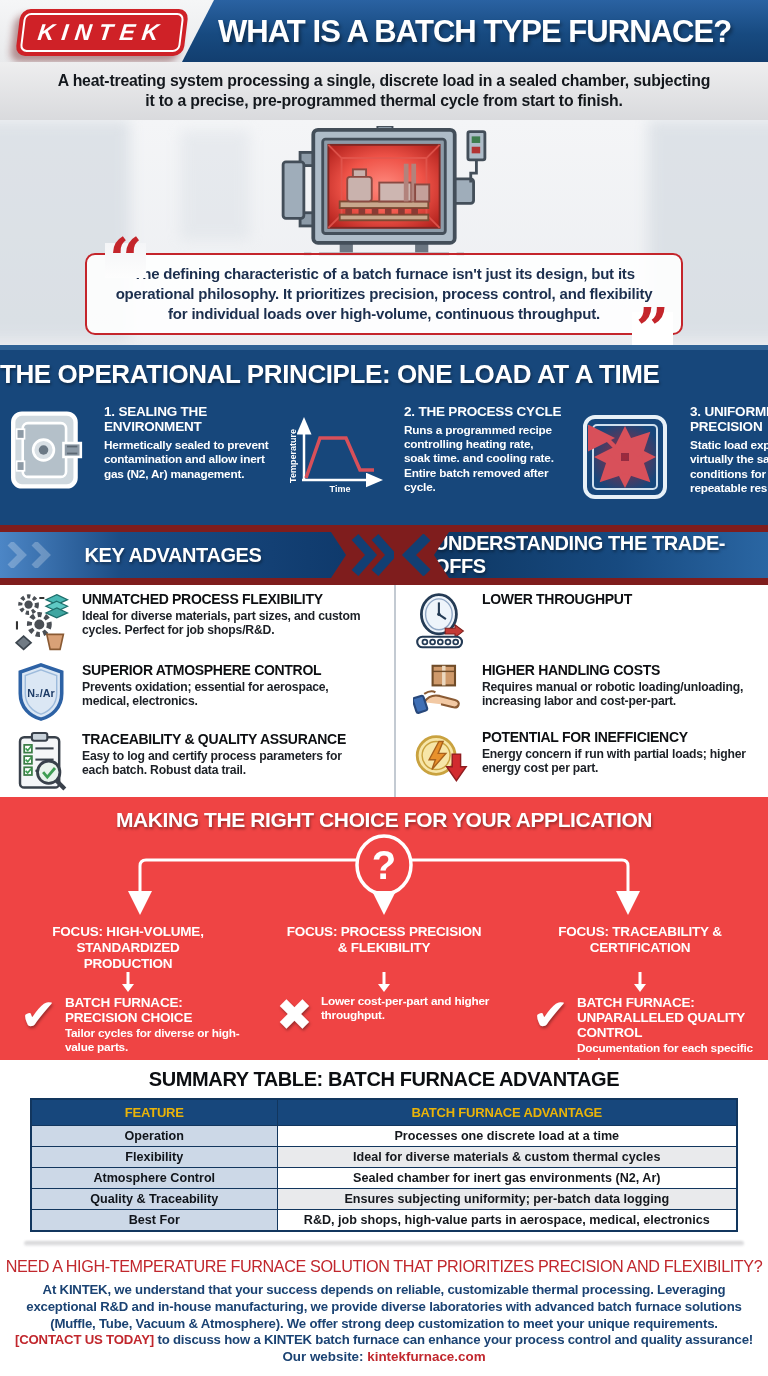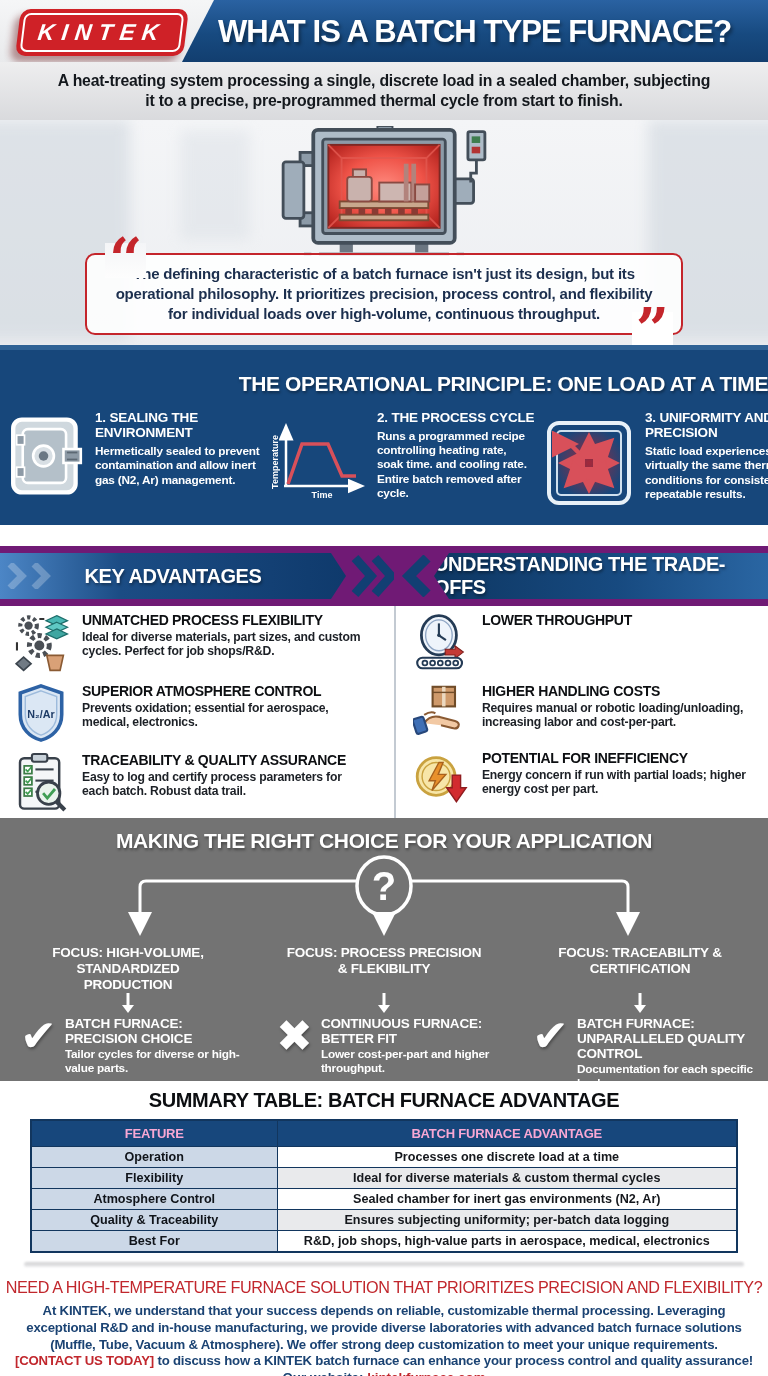--- a/index.html
+++ b/index.html
@@ -47,28 +47,28 @@
     background:rgba(255,255,255,.88); border:2.5px solid #c4252b; border-radius:10px;
     display:flex; align-items:center; justify-content:center; text-align:center;
   }
   .quote-text { width:540px; color:#1c2f4e; font-weight:bold; font-size:15px; line-height:1.32; letter-spacing:-.2px; }
   .q-open, .q-close { position:absolute; color:#c4252b; font-weight:bold; font-size:58px; line-height:.6; font-family:"DejaVu Serif", serif; }
   .q-open { left:105px; top:123px; background:linear-gradient(180deg,#f4f5f7,#fdfdfd); padding:0 4px; }
   .q-close { right:95px; bottom:-2px; background:#fff; padding:0 4px; }
 
   
   .principle { height:180px; background:#17477b; border-top:5px solid #2f6295; color:#fff; }
-  .principle-title { text-align:right; font-weight:bold; font-size:21px; letter-spacing:-.4px; padding-top:22px; text-shadow:1px 2px 3px rgba(0,0,0,.4); }
-  .principle-row { display:flex; padding:10px 8px 0 8px; gap:7px; }
+  .principle-title { text-align:left; font-weight:bold; font-size:26px; letter-spacing:-.4px; padding-top:9px; text-shadow:1px 2px 3px rgba(0,0,0,.4); }
+  .principle-row { display:flex; padding:10px 8px 0 8px; gap:16px; }
   .step-title { font-weight:bold; font-size:13.5px; line-height:1.12; letter-spacing:-.2px; margin-bottom:4px; }
   .step-body { font-weight:bold; font-size:11.8px; line-height:1.2; letter-spacing:-.2px; }
   .axis-label { font-size:9px; font-weight:bold; fill:#fff; }
 
   
-  .banners { position:relative; height:60px; background:#701a75;margin-top:21px; }
+  .banners { position:relative; height:60px; background:#7f1d1d; }
   .banner { position:absolute; top:7px; height:46px; display:flex; align-items:center; justify-content:center; }
   .banner-left {
     left:0; width:346px;
     background:linear-gradient(90deg,#4c86c6,#1b4c84 35%,#0f3a6c);
     clip-path:polygon(0 0, calc(100% - 15px) 0, 100% 50%, calc(100% - 15px) 100%, 0 100%);
   }
   .banner-right {
     left:434px; right:0;
     background:linear-gradient(90deg,#0e3763,#174a80 55%,#2a66a3);
     clip-path:polygon(15px 0, 100% 0, 100% 100%, 15px 100%, 0 50%);
@@ -80,40 +80,40 @@
   
   .adv-body { display:flex; height:212px; background:#fff;gap:20px; }
   .adv-col { width:384px; padding:6px 8px 0 10px; }
   .adv-col.right { border-left:2px solid #c3cad2; padding-left:14px; }
   .adv-item { display:flex; align-items:flex-start; gap:10px; margin-bottom:9px; }
   .adv-icon { flex:0 0 62px; display:flex; justify-content:center; }
   .adv-title { font-weight:bold; font-size:14px; color:#0d0f12; letter-spacing:-.3px; margin-bottom:2px; }
   .adv-text { font-weight:bold; font-size:12.2px; color:#1c2026; line-height:1.18; letter-spacing:-.2px; }
 
   
-  .choice { height:263px; background:#737373; color:#fff; }
+  .choice { height:263px; background:#ef4444; color:#fff; }
   .choice-title { text-align:center; font-weight:bold; font-size:21px; letter-spacing:-.4px; padding-top:11px; text-shadow:1px 2px 3px rgba(0,0,0,.4); }
   .focus-row, .arrow-row, .result-row { display:flex; }
   .focus-cell { width:256px; display:flex; justify-content:center; text-align:center; }
   .focus-label { font-weight:bold; font-size:13.5px; line-height:1.18; letter-spacing:-.2px; }
   .focus-cell:nth-child(1) .focus-label { width:190px; }
   .focus-cell:nth-child(2) .focus-label { width:200px; }
   .focus-cell:nth-child(3) .focus-label { width:175px; }
   .arrow-cell { width:256px; display:flex; justify-content:center; }
   .result-cell { width:256px; display:flex; gap:8px; padding:2px 10px 0 20px; }
   .mark { font-size:44px; line-height:.9; color:#fff; font-family:"DejaVu Sans", sans-serif; text-shadow:1px 2px 3px rgba(0,0,0,.35); }
   .result-title { font-weight:bold; font-size:13.5px; line-height:1.12; letter-spacing:-.2px; margin-bottom:2px; }
   .result-body { font-weight:bold; font-size:11.8px; line-height:1.18; letter-spacing:-.2px; }
 
   
   .table-section { height:178px; background:#fff; padding-top:8px; }
   .table-title { text-align:center; color:#0c0e11; font-weight:bold; font-size:20px; letter-spacing:-.4px; margin-bottom:7px; }
   table.summary { width:708px; margin:0 auto; border-collapse:collapse; border:2px solid #12365e; }
   table.summary th, table.summary td { border:1.5px solid #12365e; text-align:center; padding:3px 6px; }
-  table.summary th { background:#17477c; color:#f9a8d4; font-size:13px; letter-spacing:-.2px; height:26px; }
+  table.summary th { background:#17477c; color:#eab308; font-size:13px; letter-spacing:-.2px; height:26px; }
   table.summary td.feature { background:#ccd8e7; font-weight:bold; color:#10141a; font-size:12.6px; width:246px; }
   table.summary td.value { font-weight:bold; color:#15181d; font-size:12.6px; }
   table.summary tr:nth-child(even) td.value { background:#e9eaec; }
   table.summary tr:nth-child(odd) td.value { background:#fff; }
 
   .soft-divider { height:10px; display:flex; align-items:center; justify-content:center; }
   .soft-divider div { width:720px; height:5px; background:linear-gradient(180deg,#cfcfd1,#ececee); border-radius:3px; filter:blur(1px); }
 
   
   .footer { height:128px; background:#fff; text-align:center; padding-top:9px; }
@@ -478,21 +478,20 @@
     <div class="result-cell">
       <div class="mark">✔</div>
       <div>
         <div class="result-title">BATCH FURNACE: PRECISION CHOICE</div>
         <div class="result-body">Tailor cycles for diverse or high-value parts.</div>
       </div>
     </div>
     <div class="result-cell">
       <div class="mark">✖</div>
       <div>
-        <div class="result-title">CONTINUOUS FURNACE: BETTER FIT</div>
         <div class="result-body">Lower cost-per-part and higher throughput.</div>
       </div>
     </div>
     <div class="result-cell">
       <div class="mark">✔</div>
       <div>
         <div class="result-title">BATCH FURNACE: UNPARALLELED QUALITY CONTROL</div>
         <div class="result-body">Documentation for each specific load.</div>
       </div>
     </div>

